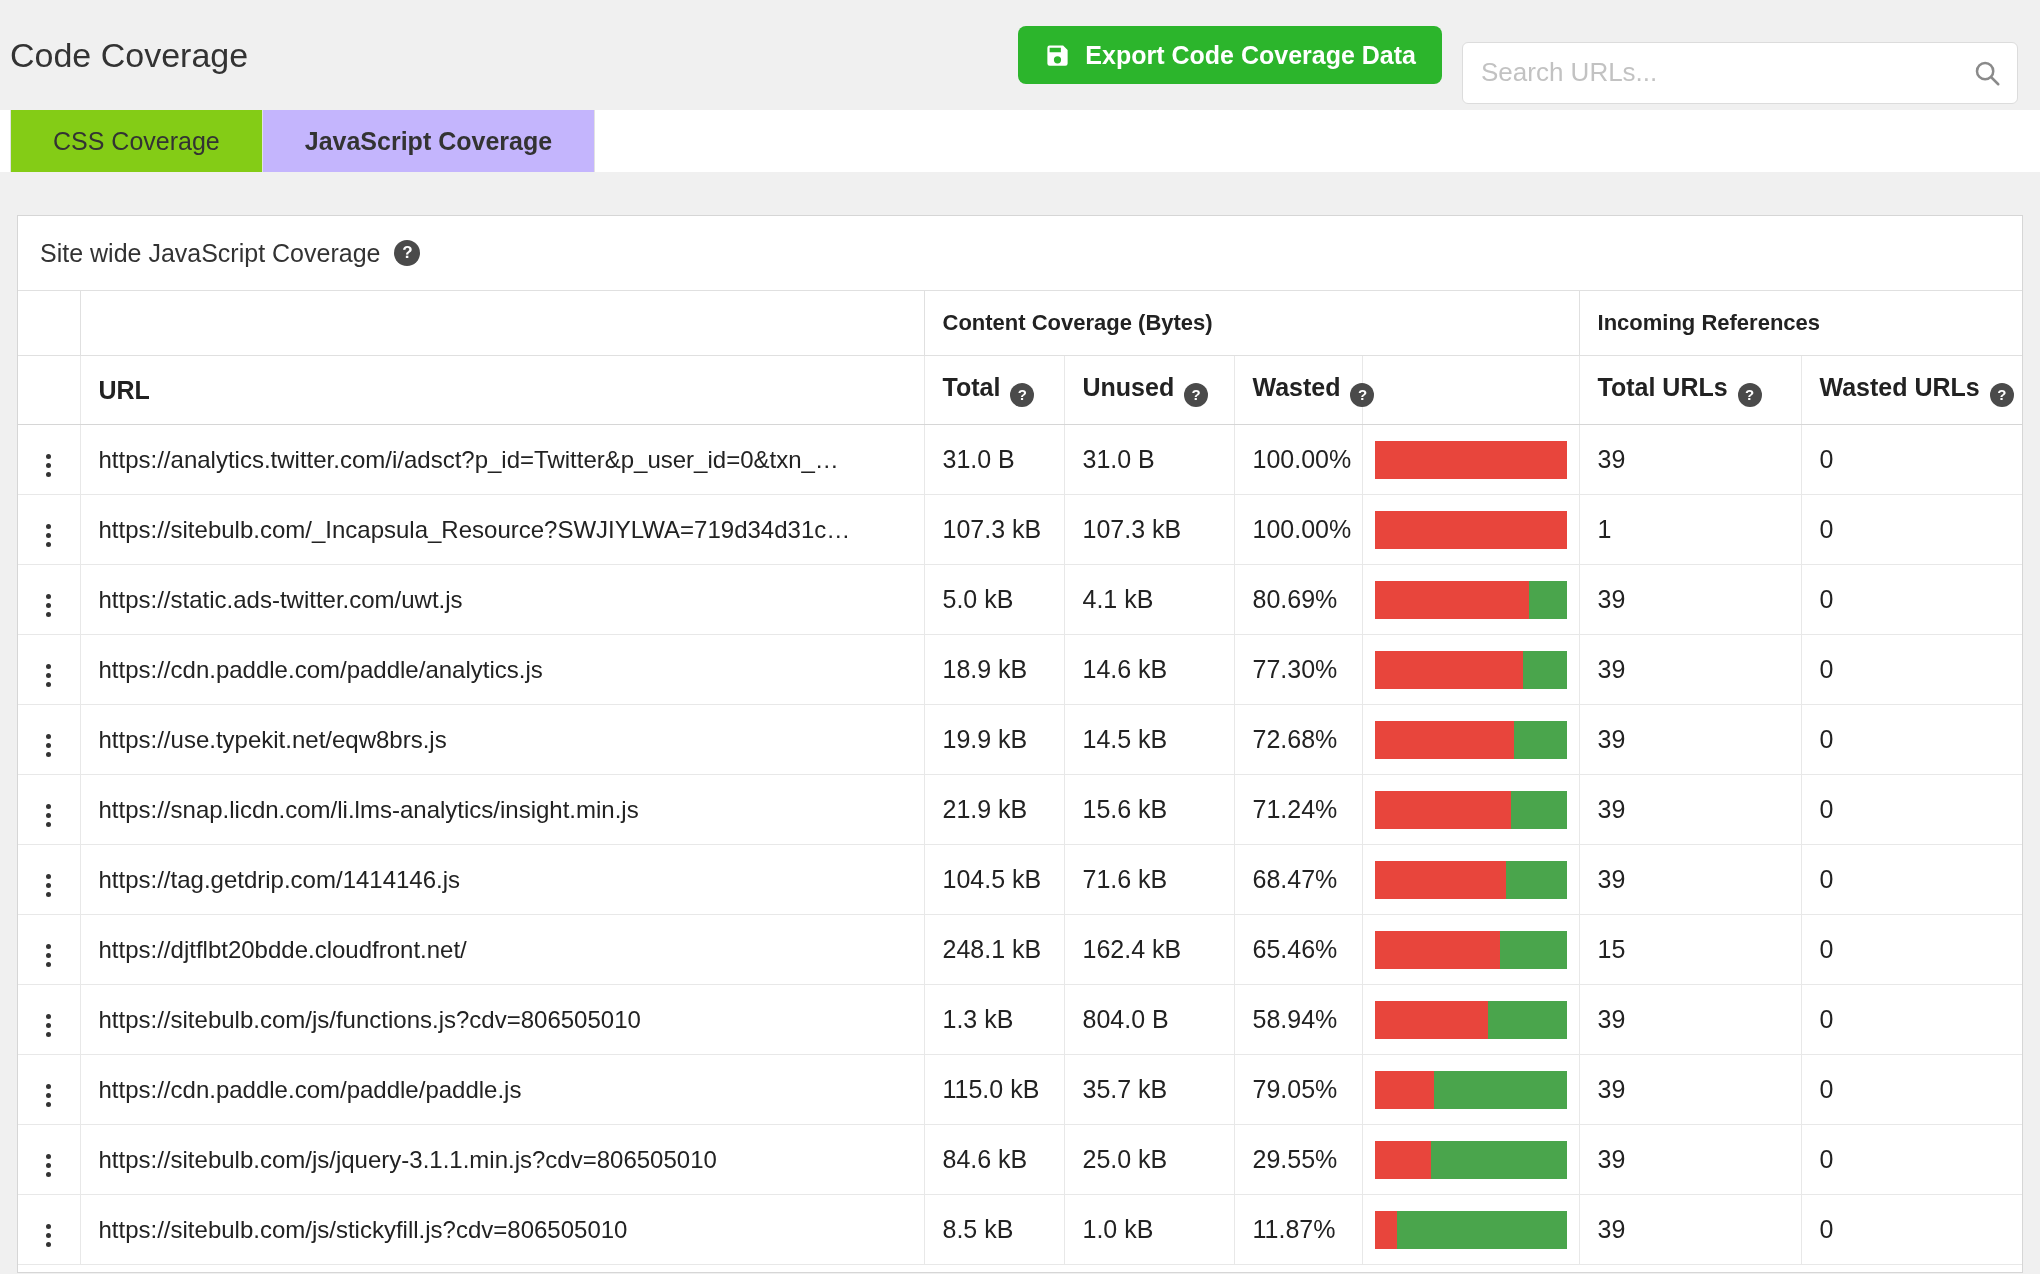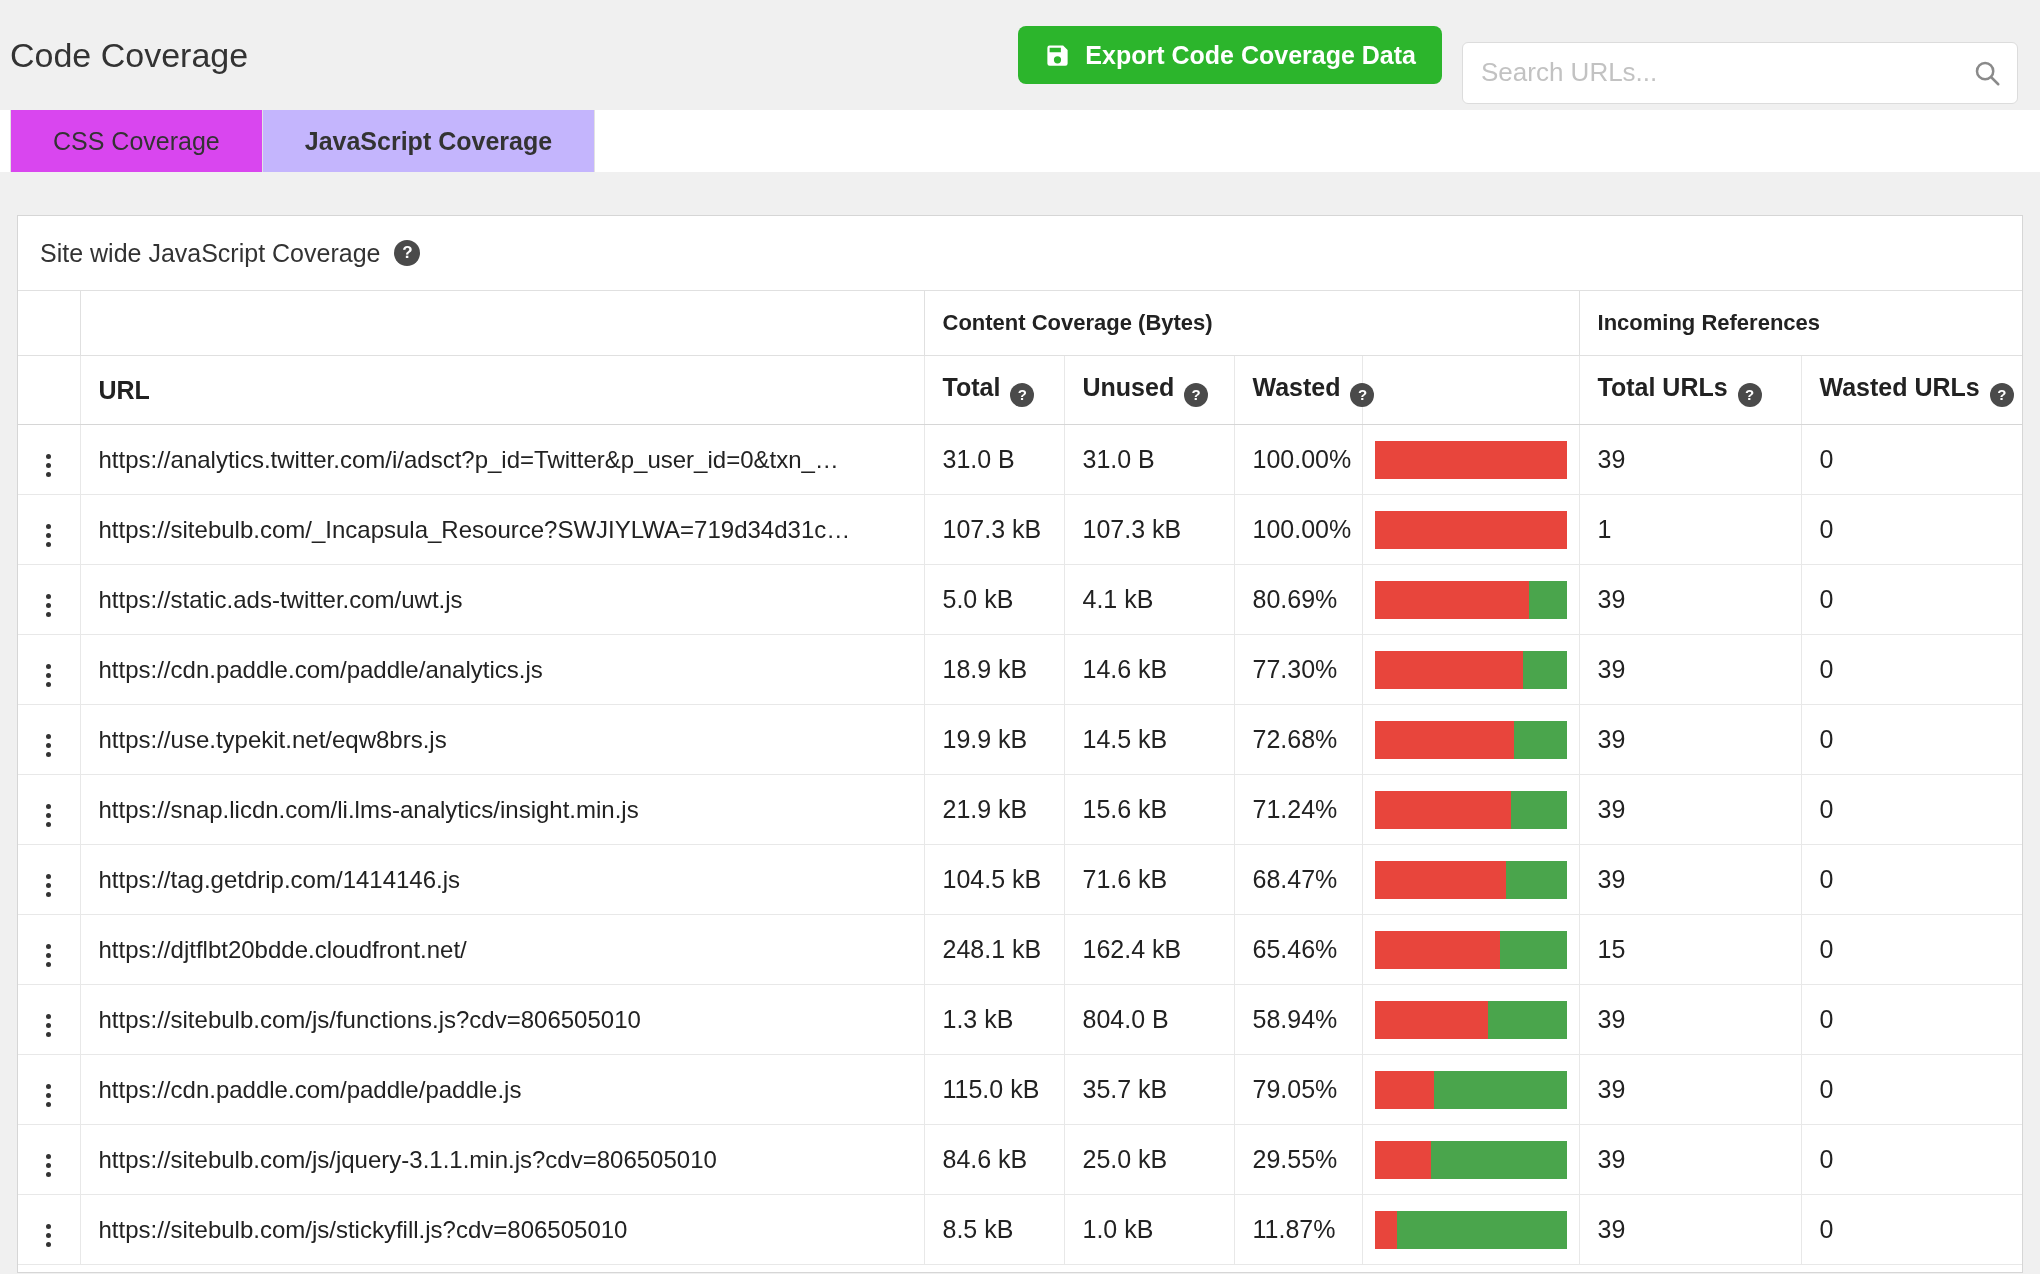--- a/index.html
+++ b/index.html
@@ -53,21 +53,21 @@
   
   .tabs{
     background:#fff;height:62px;
     display:flex;align-items:stretch;
     padding-left:10px;
   }
   .tab{
     display:flex;align-items:center;justify-content:center;
     padding:0 42px;font-size:25px;color:#333;
     border-right:1px solid #e2e2e2;cursor:pointer;
-    background:#d946ef;
+    background:#84cc16;
   }
   .tab:first-child{border-left:1px solid #e2e2e2;}
   .tab.active{background:#c4b5fd;font-weight:bold;}
   
   .panel{
     margin:43px 17px 0;
     background:#fff;
     border:1px solid #d6d6d6;
     height:1058px;
     overflow:hidden;

